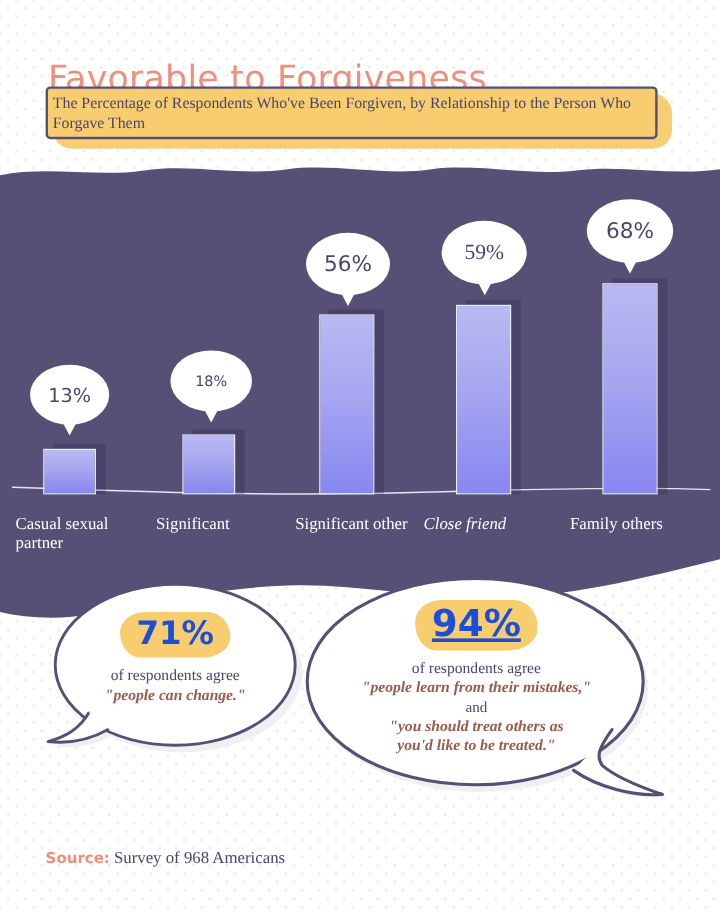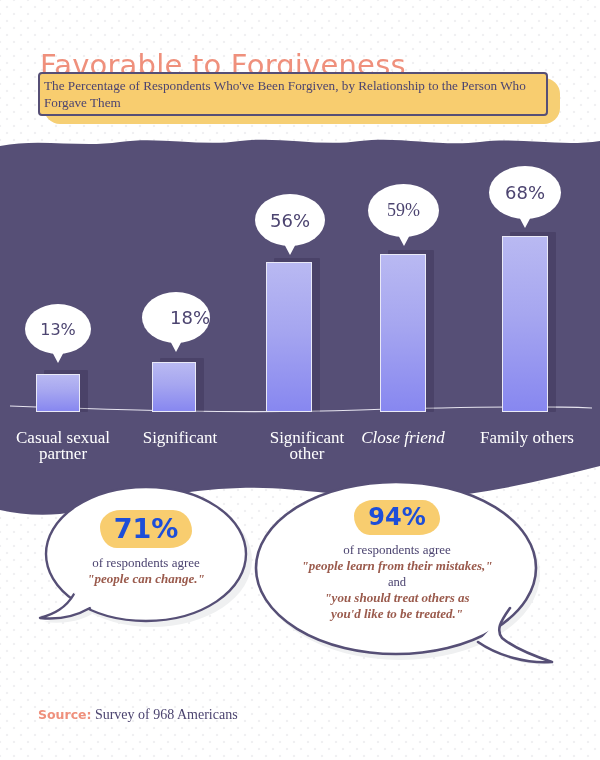--- a/index.html
+++ b/index.html
@@ -52,22 +52,22 @@
   .bar-group{position:absolute;bottom:0;}
   .bar-shadow{
     position:absolute;background:rgba(30,25,55,.22);border-radius:1px;
   }
   .bar{
     position:absolute;
     background:linear-gradient(180deg,#b9b9f2 0%,#a6a6f0 45%,#8787f0 100%);
     border:1.4px solid #e9e9f7;box-sizing:border-box;
   }
   .cat-label{
-    position:absolute;text-align:center;color:#ffffff;
-    font-family:"Liberation Serif",serif;font-size:17px;line-height:15.5px;
+    position:absolute;color:#ffffff;
+    font-family:"Liberation Serif",serif;font-size:14px;line-height:15.5px;
   }
 
   
   .callout{position:absolute;}
   .callout .cbody{
     position:relative;background:#ffffff;
     border-radius:50% 50% 50% 50%/50% 50% 50% 50%;
     display:flex;align-items:center;justify-content:center;
     font-family:"DejaVu Sans","Liberation Sans",sans-serif;
     font-weight:400;color:#4c4470;
@@ -153,40 +153,40 @@
     </div>
     <div class="cat-label" style="left:13px;top:294px;width:100px;">
       <span>Casual sexual partner</span>
     </div>
 
     <div class="bar-group" style="left:152px;bottom:0;width:100px;height:350px;">
       <div class="bar-shadow" style="left:8px;top:222px;width:44px;height:54px;"></div>
       <div class="bar" style="left:0px;top:226px;width:44px;height:50px;"></div>
     </div>
     <div class="callout" style="left:142px;top:156px;width:68px;">
-      <div class="cbody" style="width:68px;height:51px;font-size:18px;justify-content:flex-end;">
+      <div class="cbody" style="width:68px;height:51px;font-size:12px;">
         <span>18%</span>
       </div>
       <div class="ctail" style="top:45px;"></div>
     </div>
     <div class="cat-label" style="left:130px;top:294px;width:100px;">
       <span>Significant</span>
     </div>
 
     <div class="bar-group" style="left:266px;bottom:0;width:100px;height:350px;">
       <div class="bar-shadow" style="left:8px;top:122px;width:46px;height:154px;"></div>
       <div class="bar" style="left:0px;top:126px;width:46px;height:150px;"></div>
     </div>
     <div class="callout" style="left:255px;top:58px;width:70px;">
       <div class="cbody" style="width:70px;height:52px;font-size:18px;">
         <span>56%</span>
       </div>
       <div class="ctail" style="top:46px;"></div>
     </div>
-    <div class="cat-label" style="left:257px;top:294px;width:100px;">
+    <div class="cat-label" style="left:246px;top:294px;width:100px;">
       <span>Significant other</span>
     </div>
 
     <div class="bar-group" style="left:380px;bottom:0;width:100px;height:350px;">
       <div class="bar-shadow" style="left:8px;top:114px;width:46px;height:162px;"></div>
       <div class="bar" style="left:0px;top:118px;width:46px;height:158px;"></div>
     </div>
     <div class="callout" style="left:368px;top:48px;width:71px;">
       <div class="cbody" style="width:71px;height:53px;font-size:18px;font-family:Liberation Serif, serif;">
         <span>59%</span>
@@ -229,21 +229,21 @@
 
   <div class="quote" style="left:252px;top:476px;width:310px;height:200px;">
     <svg width="310" height="200" viewBox="0 0 310 200">
       <ellipse cx="148" cy="98" rx="140" ry="86" fill="#eff0f1"></ellipse>
       <path d="M246,158 C 262,172 278,182 296,188 C 272,190 250,182 232,170 Z" fill="#eff0f1"></path>
       <ellipse cx="144" cy="92" rx="140" ry="86" fill="#ffffff" stroke="#564f76" stroke-width="2.6"></ellipse>
       <path d="M258,132 C 248,146 244,154 250,162 C 262,172 282,180 300,186
                C 276,188 246,180 226,166" fill="#ffffff" stroke="#564f76" stroke-width="2.6" stroke-linecap="round" stroke-linejoin="round"></path>
     </svg>
     <div class="qcontent" style="left:18px;top:24px;width:254px;">
-      <span class="pct-hl" style="font-size:24px;">94%</span>
+      <span class="pct-hl" style="font-size:31px;text-decoration:underline;">94%</span>
       <span class="agree">of respondents agree</span>
       <span class="qline">"people learn from their mistakes,"</span>
       <span class="qand">and</span>
       <span class="qline">"you should treat others as</span>
       <span class="qline">you'd like to be treated."</span>
     </div>
   </div>
 
   <div class="source">
     <span class="source-lbl">Source:</span>

